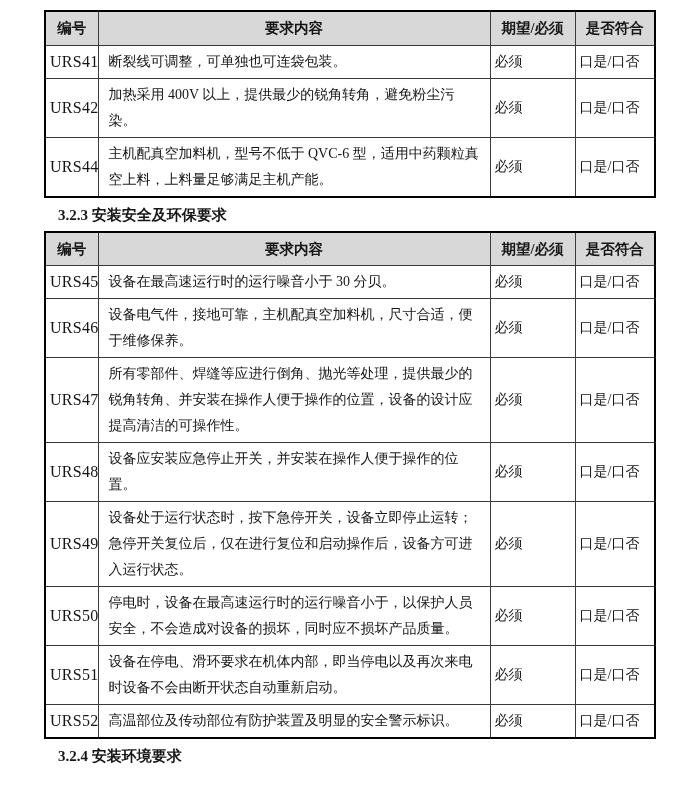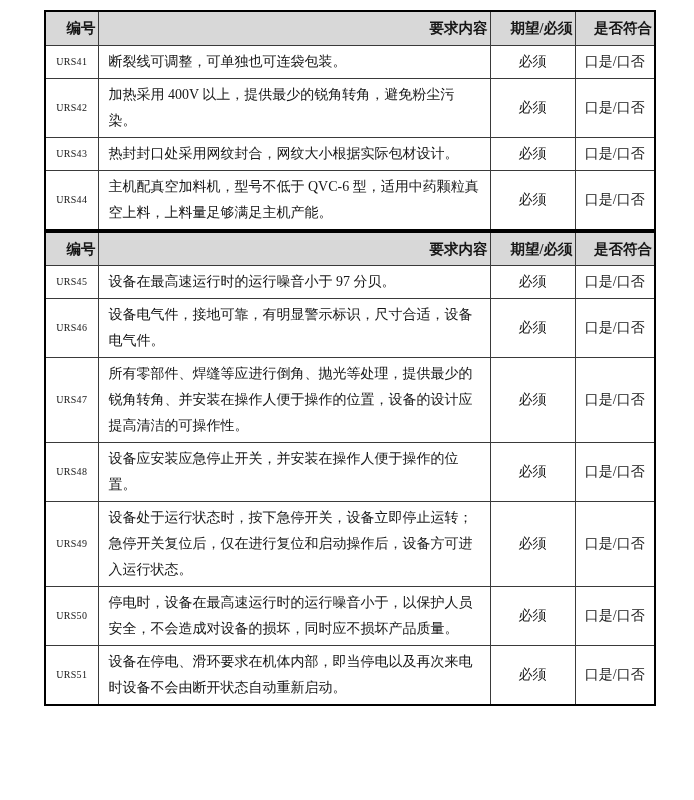--- a/index.html
+++ b/index.html
@@ -30,35 +30,34 @@
     font-size: 14px;
     line-height: 26px;
     vertical-align: middle;
     overflow: hidden;
   }
   thead tr {
     background: #d8d8d8;
   }
   th {
     font-weight: bold;
-    text-align: right;
+    text-align: center;
     font-size: 14.5px;
     padding: 3px 2px;
   }
   td.c-id {
     text-align: center;
-    font-size: 10px;
+    font-size: 16px;
     letter-spacing: 0.3px;
   }
   td.c-content {
     text-align: left;
     padding: 3px 10px;
   }
   td.c-mand, td.c-comp {
-    text-align: center;
   }
   tr.h-head { height: 34px; }
   tr.h32 { height: 32px; }
   tr.h33 { height: 33px; }
   tr.h34 { height: 34px; }
   tr.h50 { height: 50px; }
   tr.h55 { height: 55px; }
   tr.h56 { height: 56px; }
   tr.h58 { height: 58px; }
   tr.h78 { height: 78px; }
@@ -100,61 +99,56 @@
         <td class="c-content">断裂线可调整，可单独也可连袋包装。</td>
         <td class="c-mand">必须</td>
         <td class="c-comp">口是/口否</td>
       </tr>
       <tr class="h33">
         <td class="c-id">URS42</td>
         <td class="c-content">加热采用 400V 以上，提供最少的锐角转角，避免粉尘污染。</td>
         <td class="c-mand">必须</td>
         <td class="c-comp">口是/口否</td>
       </tr>
-      <tr class="h33">
-        <td class="c-id">URS43</td>
-        <td class="c-content">热封封口处采用网纹封合，网纹大小根据实际包材设计。</td>
-        <td class="c-mand">必须</td>
-        <td class="c-comp">口是/口否</td>
-      </tr>
       <tr class="h56">
         <td class="c-id">URS44</td>
         <td class="c-content">主机配真空加料机，型号不低于 QVC-6 型，适用中药颗粒真空上料，上料量足够满足主机产能。</td>
         <td class="c-mand">必须</td>
         <td class="c-comp">口是/口否</td>
       </tr>
     </tbody>
   </table>
 
+  <div class="section-heading">3.2.3 安装安全及环保要求</div>
 
   <table>
     <colgroup>
         <col class="col-id">
         <col class="col-content">
         <col class="col-mand">
         <col class="col-comp">
       </colgroup>
     <thead>
       <tr class="h-head">
         <th>编号</th>
         <th>要求内容</th>
         <th>期望/必须</th>
         <th>是否符合</th>
       </tr>
     </thead>
     <tbody>
       <tr class="h32">
         <td class="c-id">URS45</td>
-        <td class="c-content">设备在最高速运行时的运行噪音小于 97 分贝。</td>
+        <td class="c-content">设备在最高速运行时的运行噪音小于 30 分贝。</td>
         <td class="c-mand">必须</td>
         <td class="c-comp">口是/口否</td>
       </tr>
       <tr class="h50">
         <td class="c-id">URS46</td>
-        <td class="c-content">设备电气件，接地可靠，有明显警示标识，尺寸合适，设备电气件。</td>
+        <td class="c-content">设备电气件，接地可靠，主机配真空加料机，尺寸合适，便于维修保养。</td>
         <td class="c-mand">必须</td>
         <td class="c-comp">口是/口否</td>
       </tr>
       <tr class="h78">
         <td class="c-id">URS47</td>
         <td class="c-content">所有零部件、焊缝等应进行倒角、抛光等处理，提供最少的锐角转角、并安装在操作人便于操作的位置，设备的设计应提高清洁的可操作性。</td>
         <td class="c-mand">必须</td>
         <td class="c-comp">口是/口否</td>
       </tr>
       <tr class="h34">
@@ -174,17 +168,24 @@
         <td class="c-content">停电时，设备在最高速运行时的运行噪音小于，以保护人员安全，不会造成对设备的损坏，同时应不损坏产品质量。</td>
         <td class="c-mand">必须</td>
         <td class="c-comp">口是/口否</td>
       </tr>
       <tr class="h55">
         <td class="c-id">URS51</td>
         <td class="c-content">设备在停电、滑环要求在机体内部，即当停电以及再次来电时设备不会由断开状态自动重新启动。</td>
         <td class="c-mand">必须</td>
         <td class="c-comp">口是/口否</td>
       </tr>
+      <tr class="h33">
+        <td class="c-id">URS52</td>
+        <td class="c-content">高温部位及传动部位有防护装置及明显的安全警示标识。</td>
+        <td class="c-mand">必须</td>
+        <td class="c-comp">口是/口否</td>
+      </tr>
     </tbody>
   </table>
 
+  <div class="section-heading">3.2.4 安装环境要求</div>
 
 </div>
 
 </body></html>

